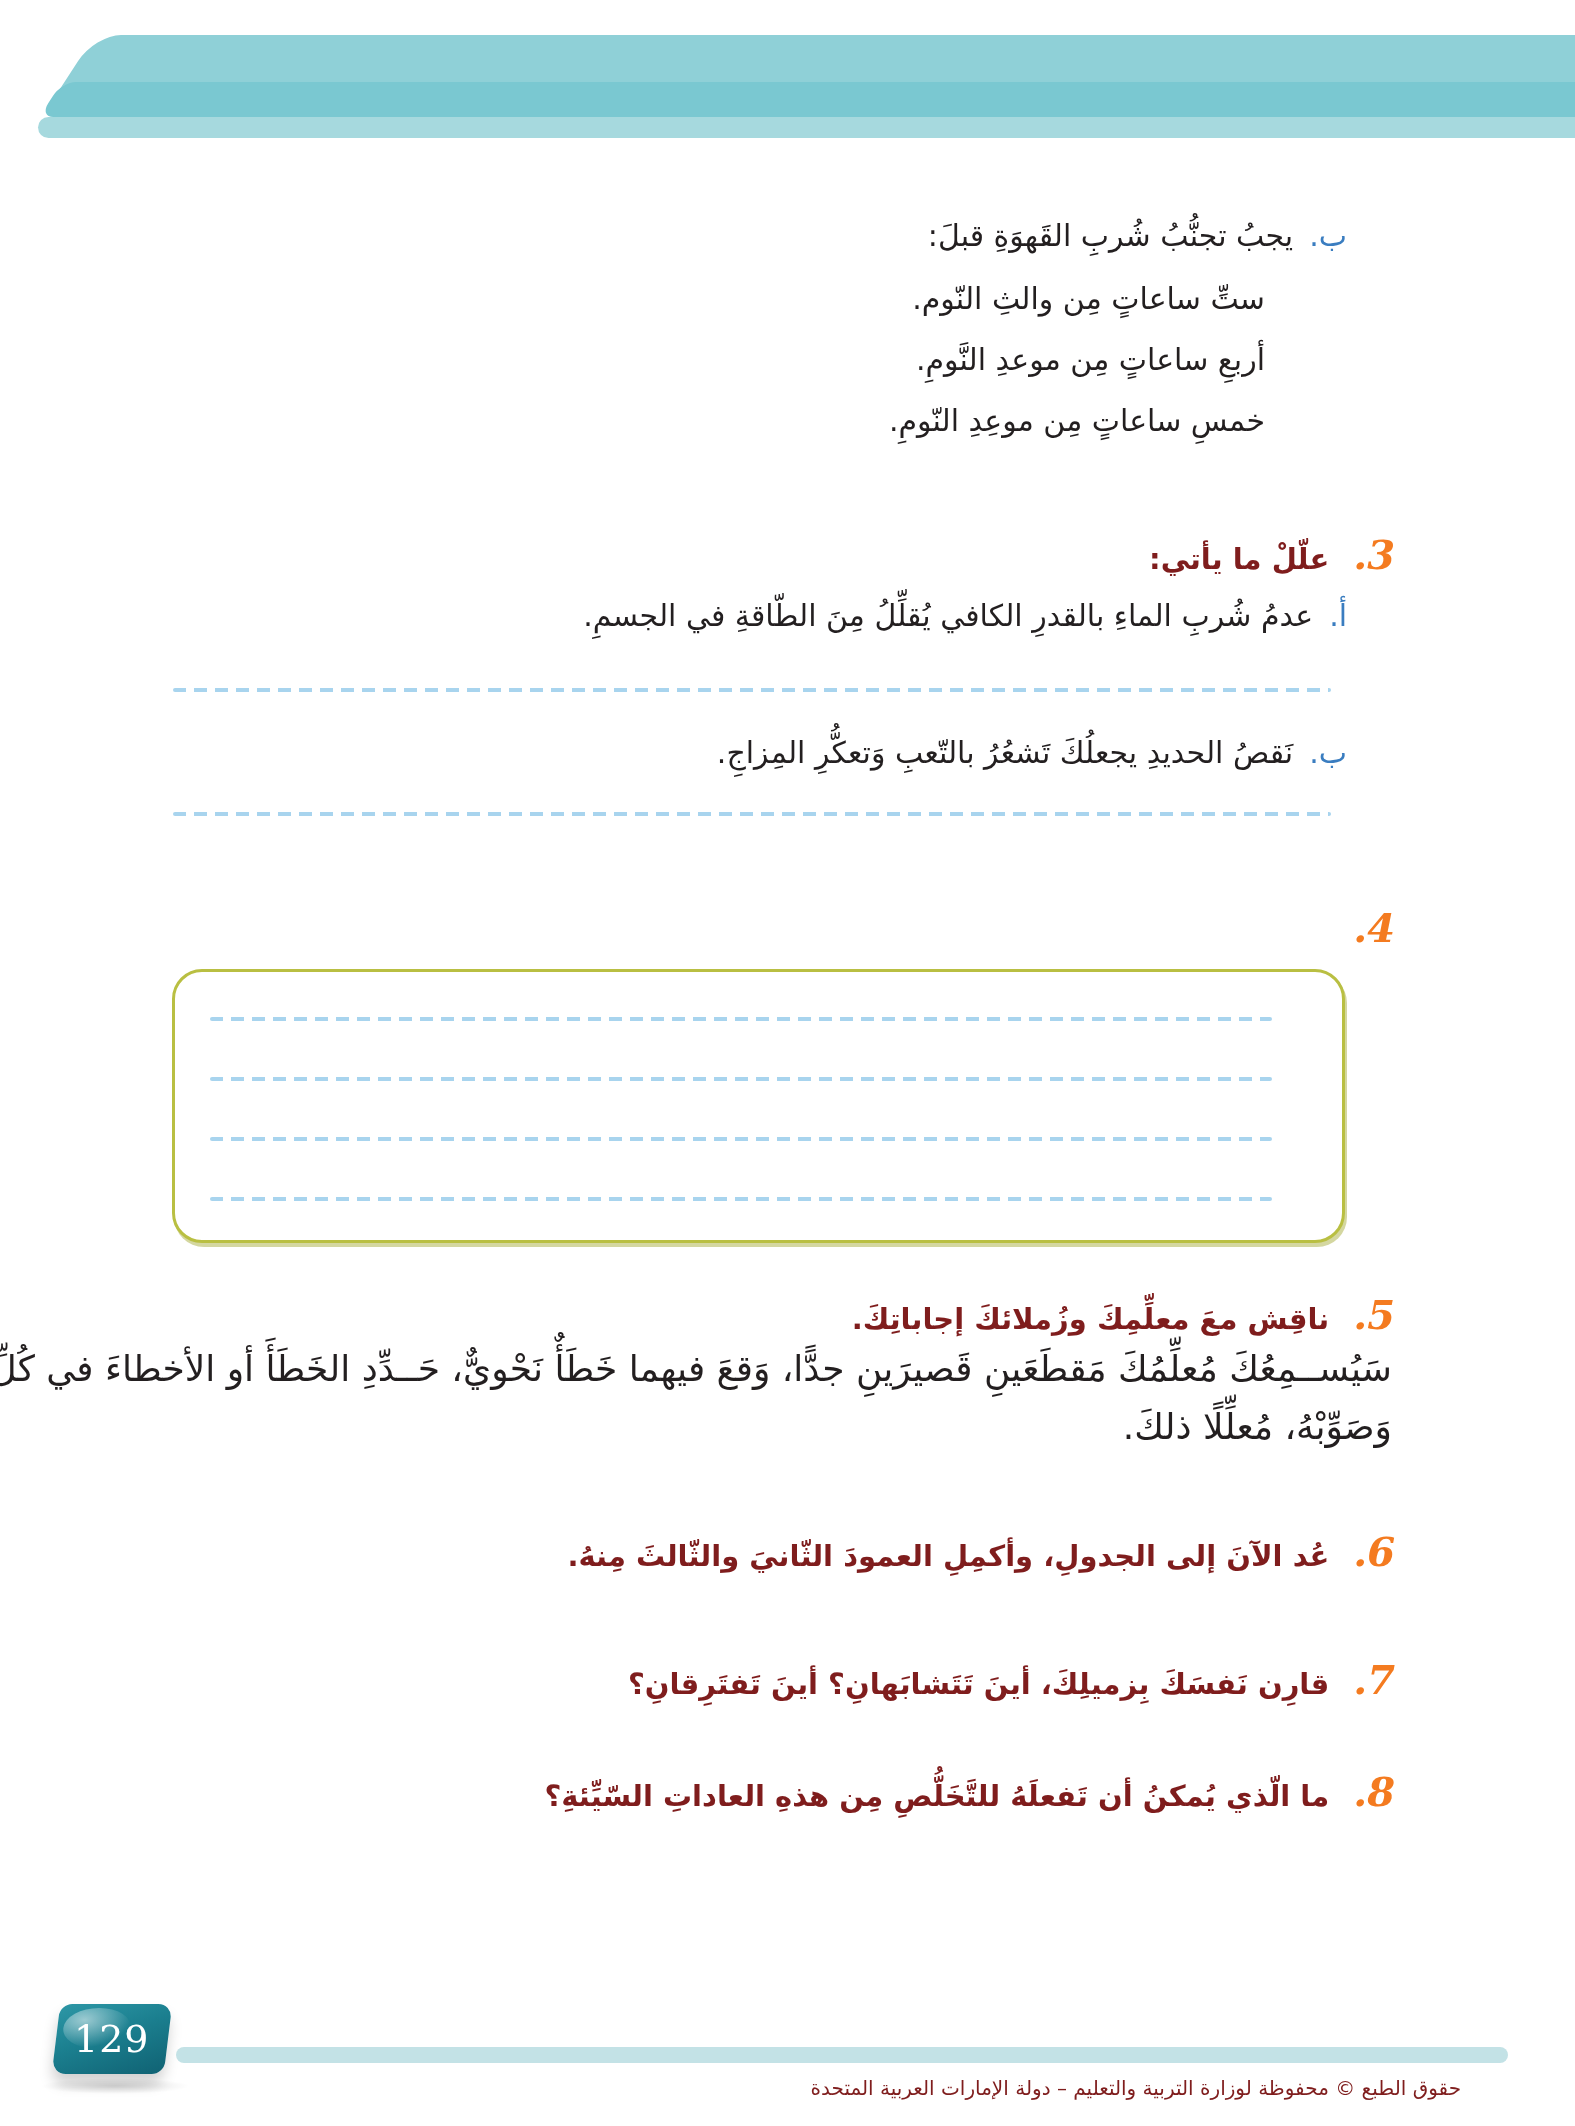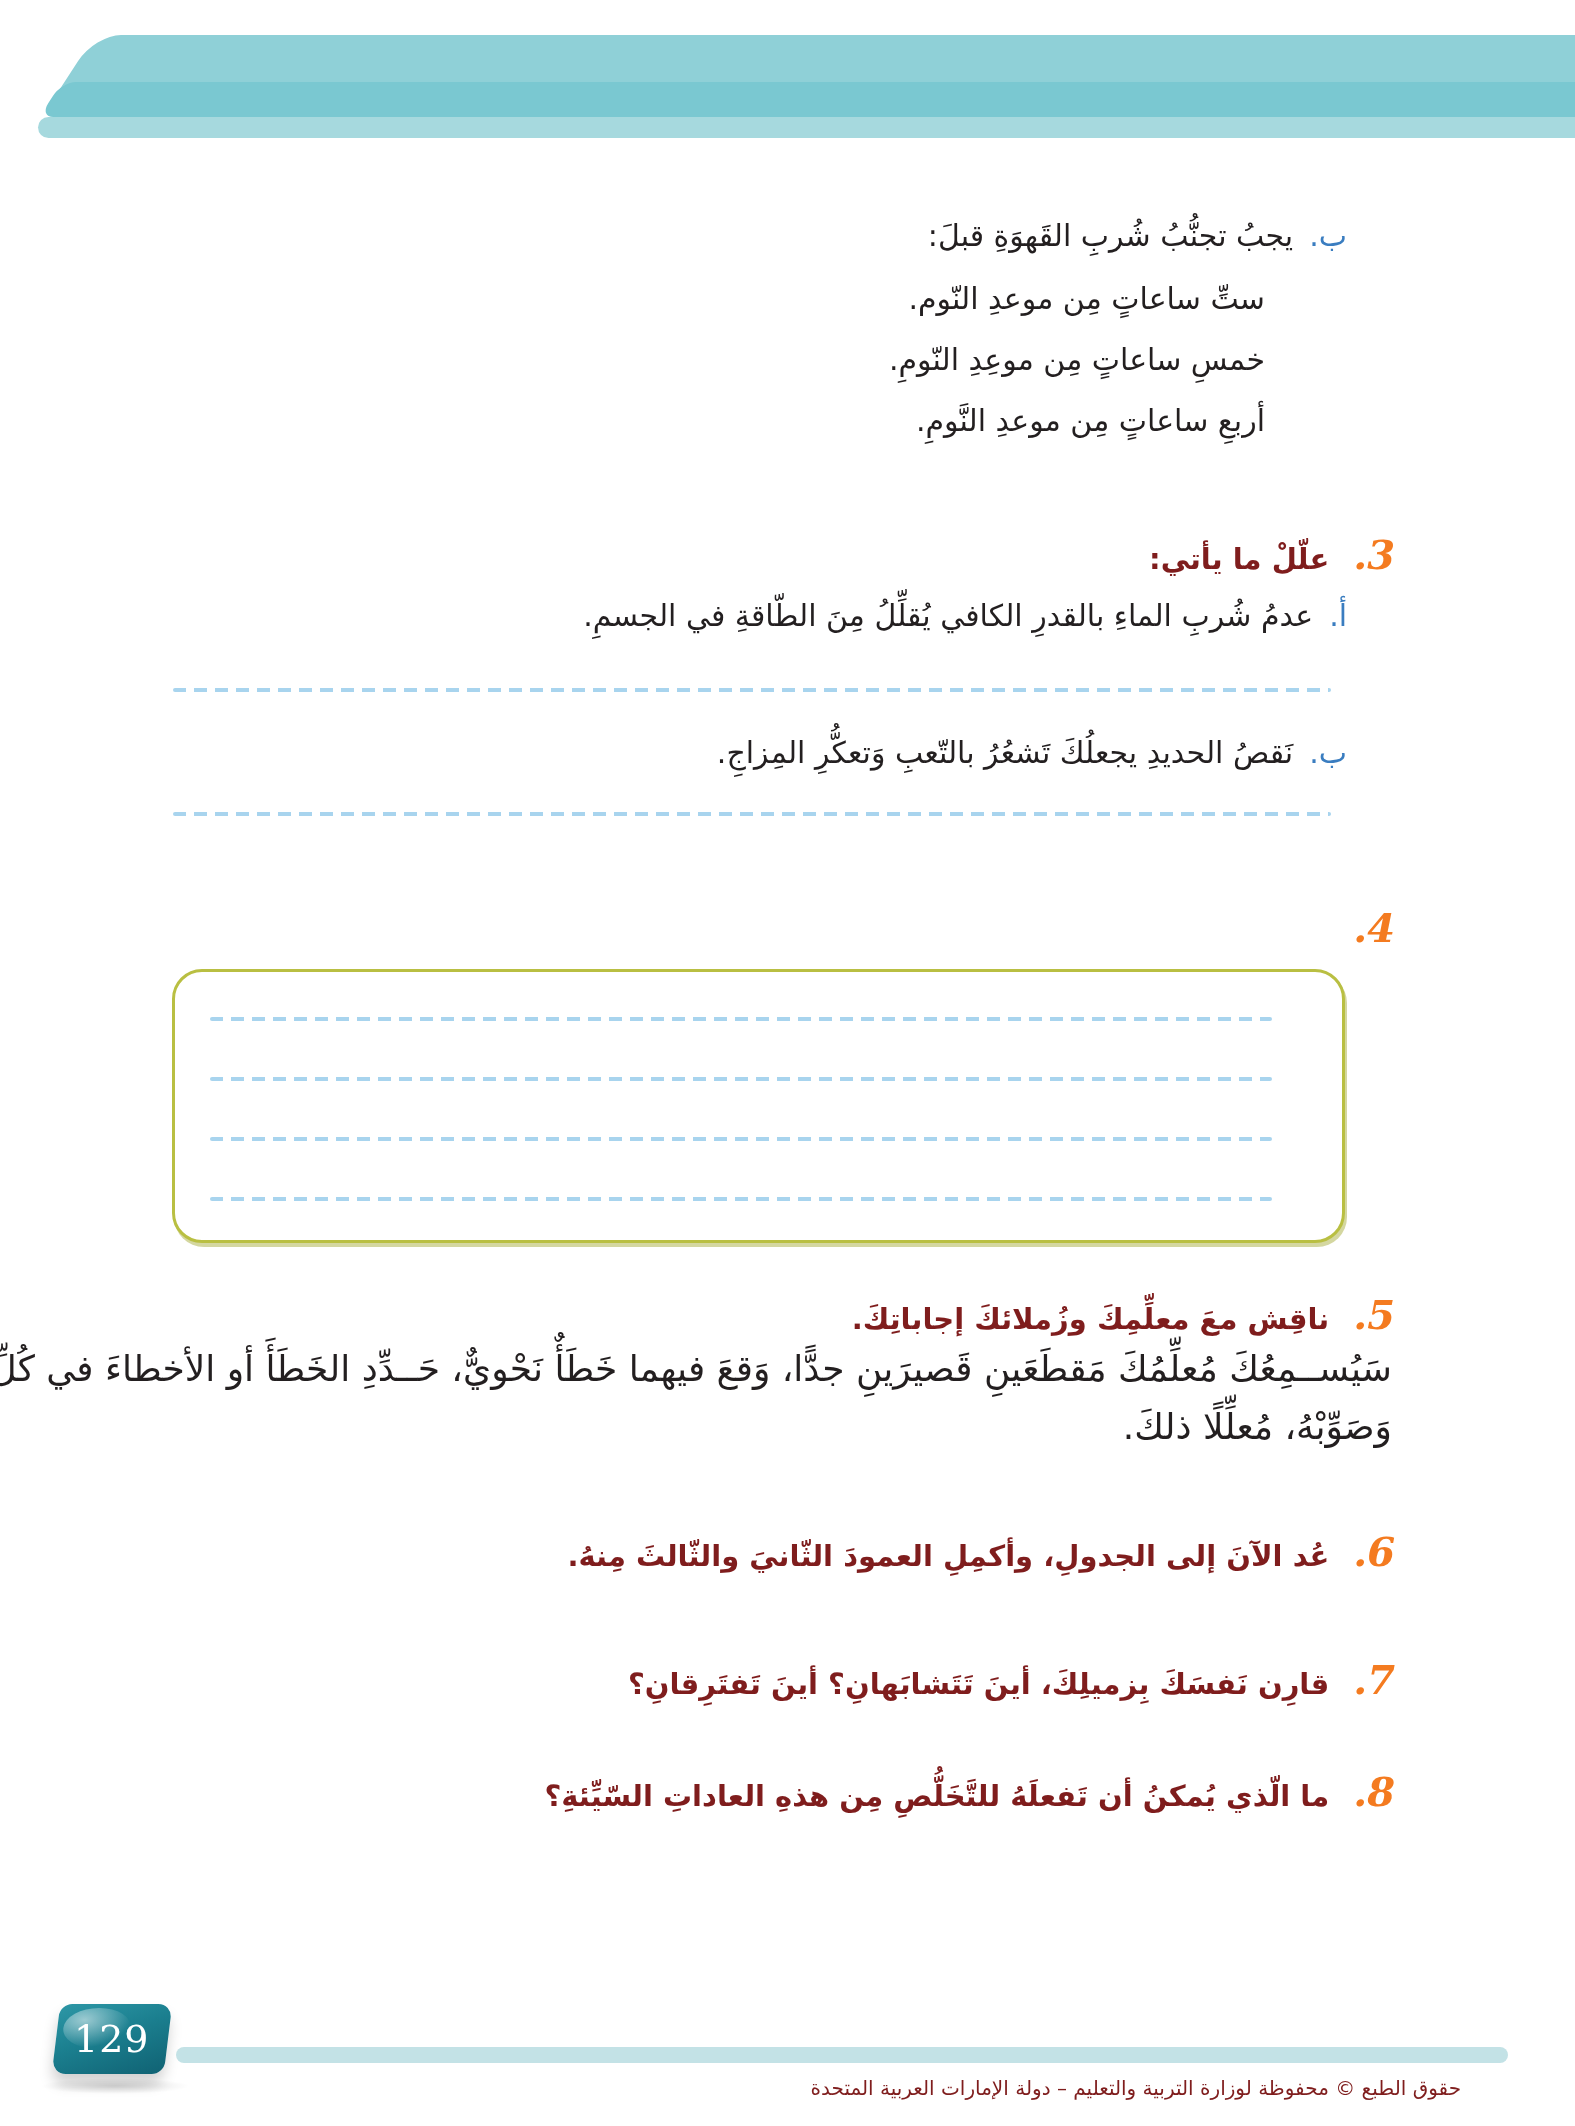--- a/index.html
+++ b/index.html
@@ -107,23 +107,23 @@
   <div class="band band-top"></div>
   <div class="band band-mid"></div>
   <div class="band band-bottom"></div>
 
   <div class="coffee">
     <div class="coffee-stem">
       <span class="submark">ب.</span>
       <span class="bodytext">يجبُ تجنُّبُ شُربِ القَهوَةِ قبلَ:</span>
     </div>
     <div class="coffee-options">
-      <div class="opt">ستِّ ساعاتٍ مِن موعدِ النّوم.</div>
+      <div class="opt">ستِّ ساعاتٍ مِن والثِ النّوم.</div>
+      <div class="opt">أربعِ ساعاتٍ مِن موعدِ النَّومِ.</div>
       <div class="opt">خمسِ ساعاتٍ مِن موعِدِ النّومِ.</div>
-      <div class="opt">أربعِ ساعاتٍ مِن موعدِ النَّومِ.</div>
     </div>
   </div>
 
   <div class="row" style="top:535px;right:180px;">
     <span class="qnum">3.</span>
     <span class="qhead">علّلْ ما يأتي:</span>
   </div>
 
   <div class="row" style="top:598px;right:228px;column-gap:16px;">
     <span class="submark">أ.</span>

